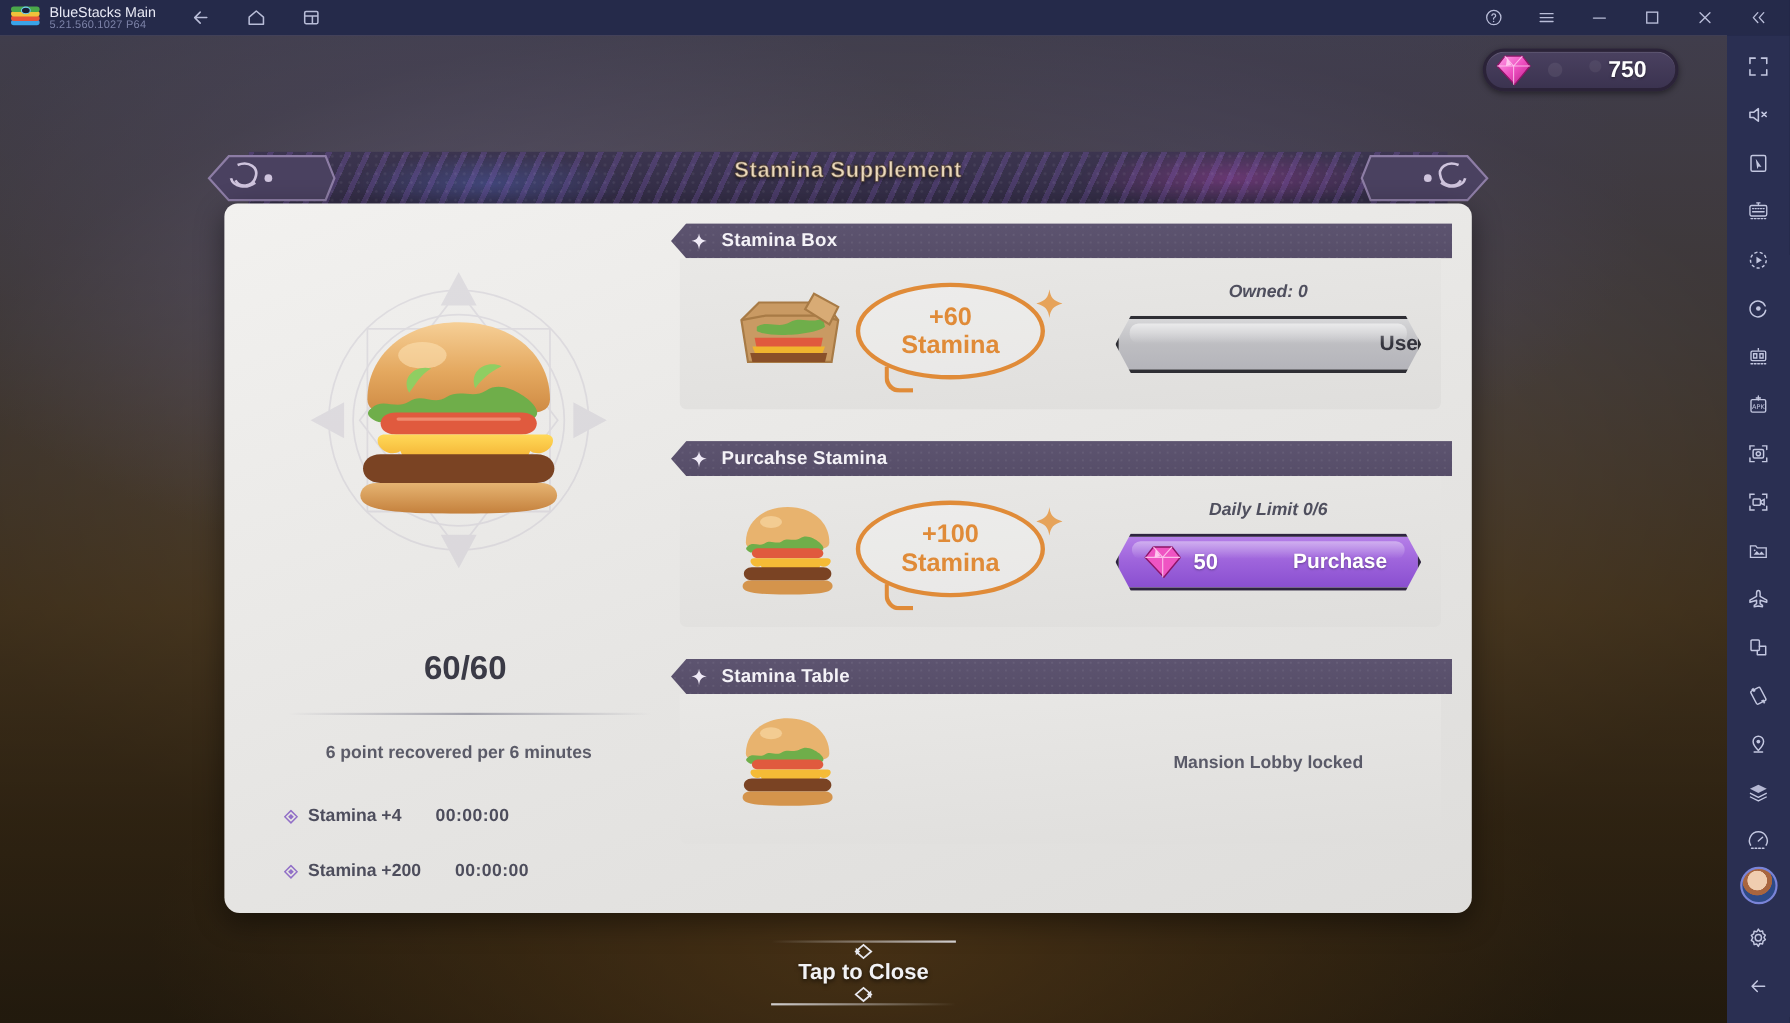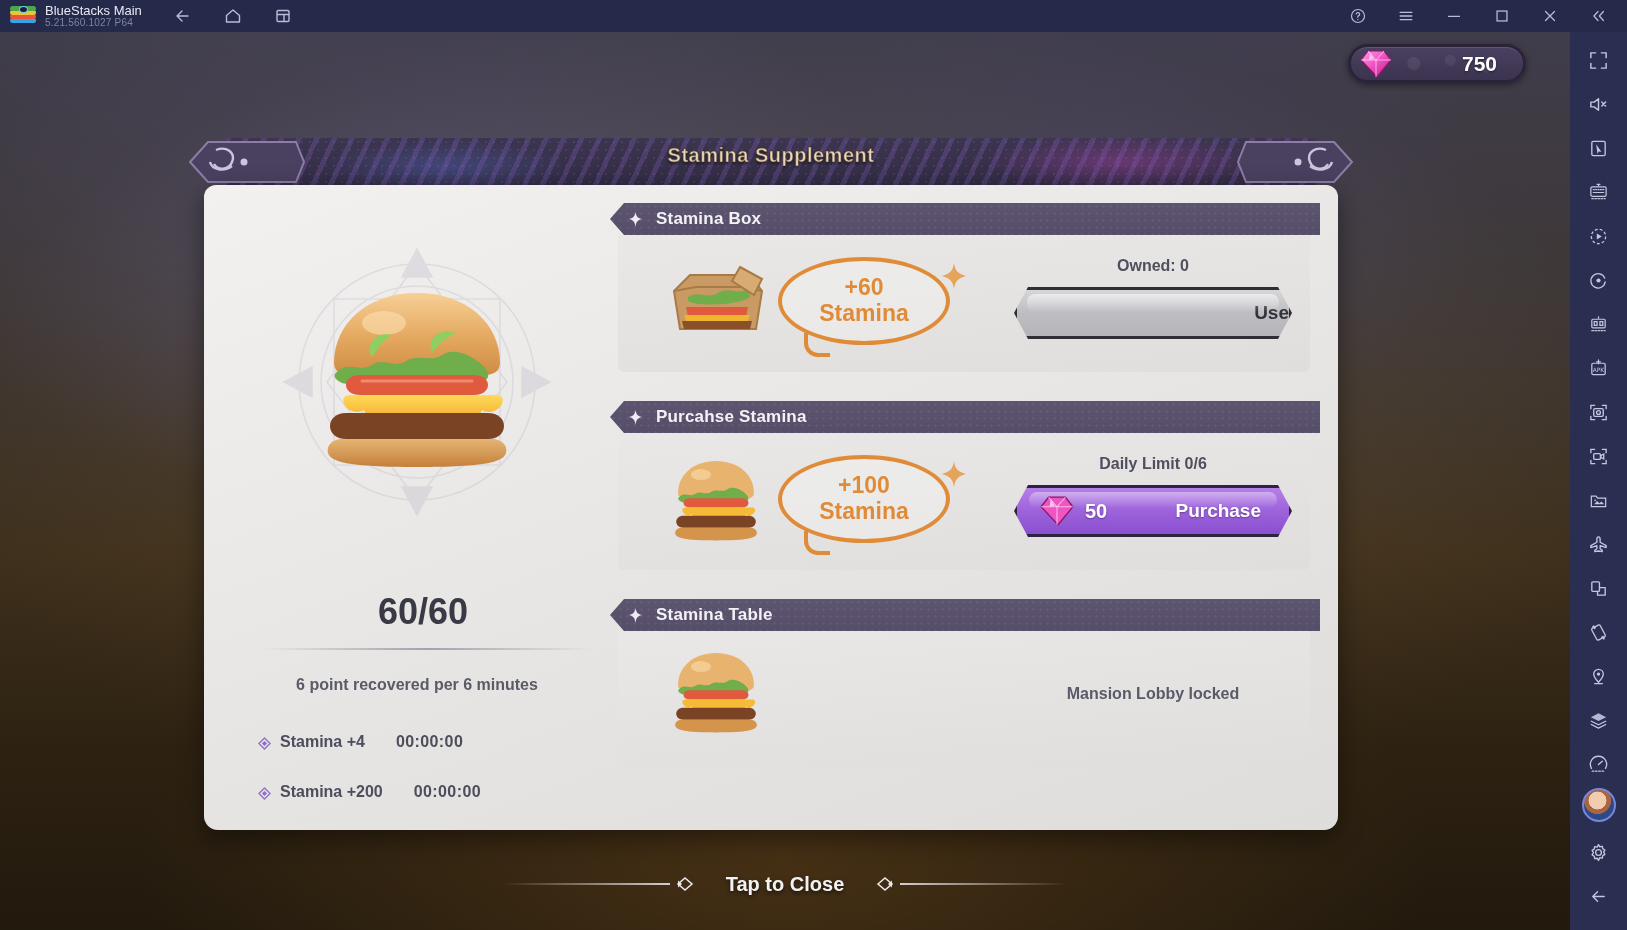--- a/index.html
+++ b/index.html
@@ -128,21 +128,21 @@
   #mandala {
     position: absolute; left: 50%; top: 44px; transform: translateX(-50%);
     width: 290px; height: 290px; opacity: .30;
   }
   #burger-big {
     position: absolute; left: 50%; top: 84px; transform: translateX(-50%);
     width: 210px; height: 190px;
   }
   #stamina-value {
     position: absolute; left: 12px; right: 0; top: 398px; text-align: center;
-    font-size: 36px; font-weight: bold; color: #3a3a46;
+    font-size: 30px; font-weight: bold; color: #3a3a46;
   }
   #divider {
     position: absolute; left: 44px; right: 24px; top: 455px; height: 2px;
     background: linear-gradient(90deg, rgba(160,160,170,0) 0%, rgba(150,150,162,.85) 50%, rgba(160,160,170,0) 100%);
   }
   #recover-note {
     position: absolute; left: 0; right: 0; top: 483px; text-align: center;
     font-size: 16px; color: #5b5b68; font-weight: bold;
   }
   .timer-row {
@@ -207,21 +207,21 @@
     position: absolute; left: 22px; bottom: -16px; width: 26px; height: 24px;
     background: transparent;
     border-left: 4px solid #e08b38; border-bottom: 4px solid #e08b38;
     border-radius: 0 0 0 14px; transform: rotate(-12px);
   }
   .bubble .star {
     position: absolute; right: -20px; top: 2px; width: 24px; height: 26px;
   }
 
   .owned-label {
-    position: absolute; font-size: 16px; color: #4f4f5e; font-weight: bold;
+    position: absolute; font-size: 16px; color: #4f4f5e; font-weight: bold; font-style: italic;
   }
 
   
   .btn-use {
     position: absolute; width: 278px; height: 52px;
     background: linear-gradient(180deg, #d6d6d8 0%, #bdbdc1 52%, #b4b4ba 100%);
     border: 3px solid #2e2e34;
     border-radius: 10px;
     clip-path: polygon(14px 0, 264px 0, 278px 26px, 264px 52px, 14px 52px, 0 26px);
     display: flex; align-items: center; justify-content: center;
@@ -255,21 +255,21 @@
   .btn-buy .plabel { margin-left: auto; margin-right: 28px; color: #fff; font-size: 19px; font-weight: bold; z-index:2;
                     text-shadow: 0 1px 2px rgba(0,0,0,.35); }
 
   .locked-label {
     position: absolute; font-size: 16px; color: #5a5a68; font-weight: bold;
   }
 
   
   #tap-close-wrap {
     position: absolute; left: 0; top: 822px; width: 1570px; height: 60px;
-    display: flex; align-items: center; justify-content: center; gap: 0; z-index: 20;
+    display: flex; align-items: center; justify-content: center; gap: 0; z-index: 20; flex-direction: column;
   }
   #tap-close-wrap .line-l, #tap-close-wrap .line-r {
     width: 168px; height: 2px; position: relative;
   }
   #tap-close-wrap .line-l { background: linear-gradient(90deg, rgba(230,230,235,0), rgba(235,235,240,.85)); }
   #tap-close-wrap .line-r { background: linear-gradient(90deg, rgba(235,235,240,.85), rgba(230,230,235,0)); }
   .dia-marker { width: 30px; height: 16px; flex: none; }
   #tap-close-text {
     color: #f2f2f5; font-size: 20px; font-weight: bold; margin: 0 26px;
     text-shadow: 0 2px 4px rgba(0,0,0,.6);

